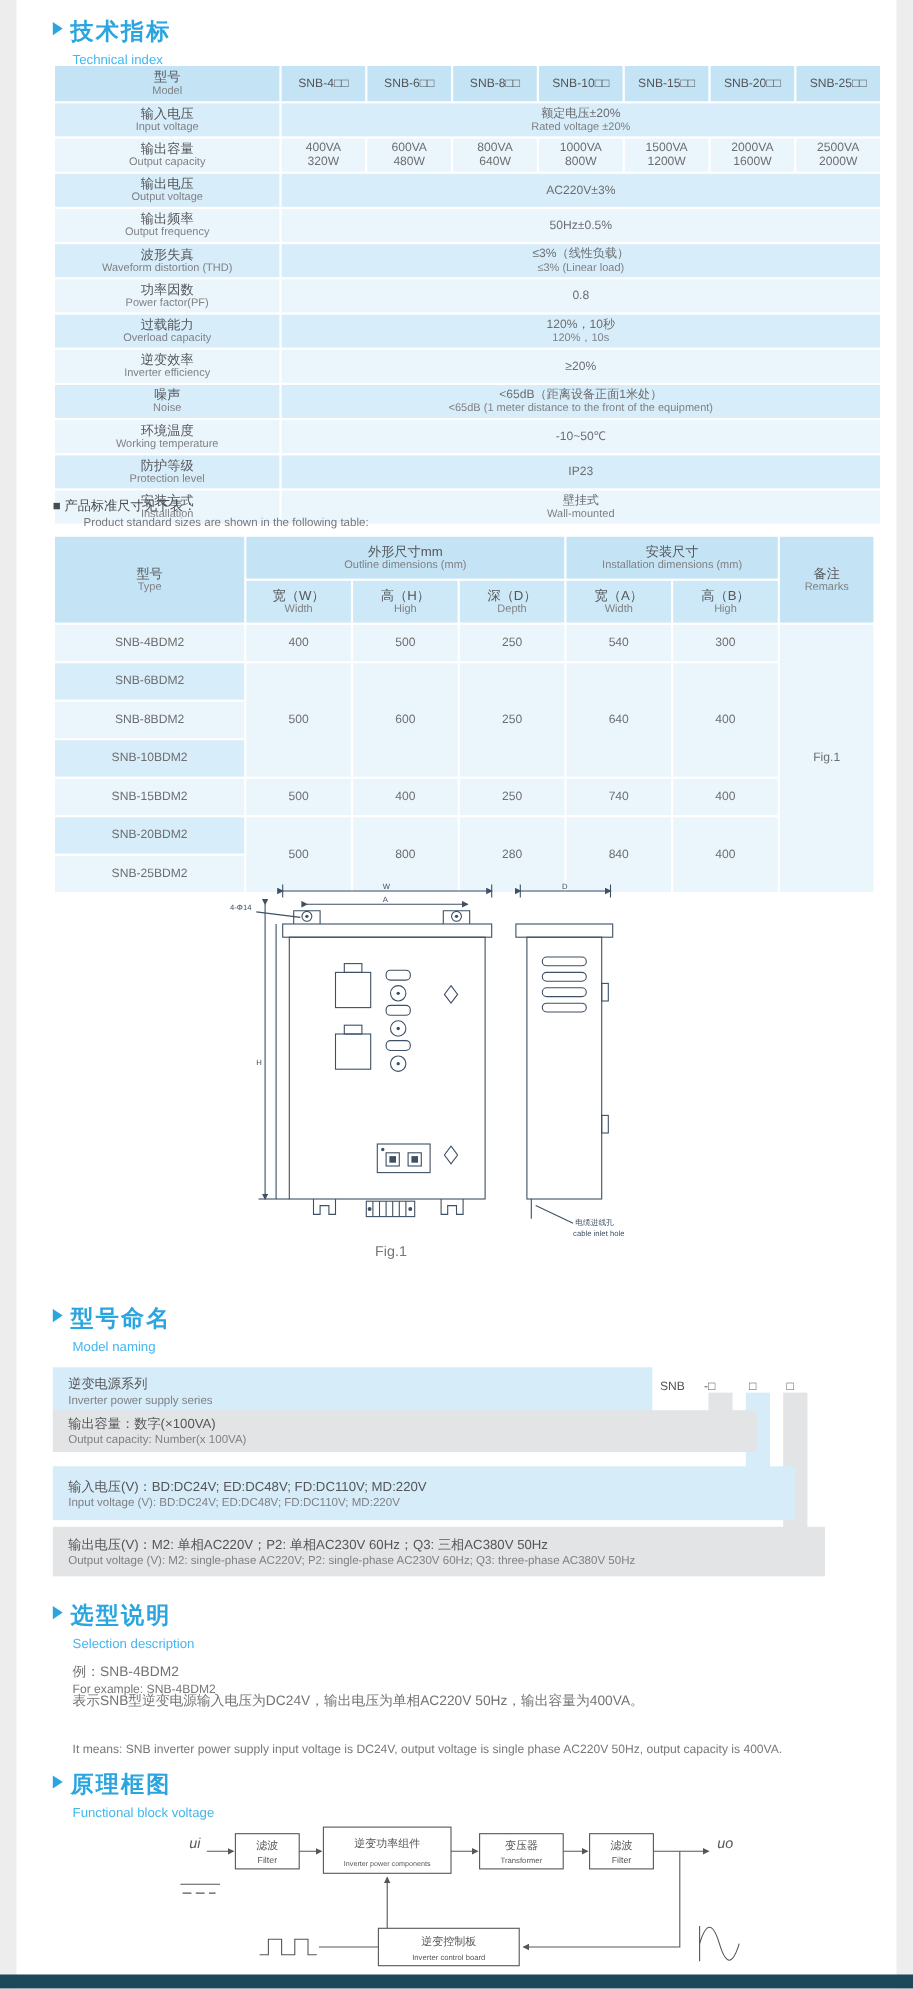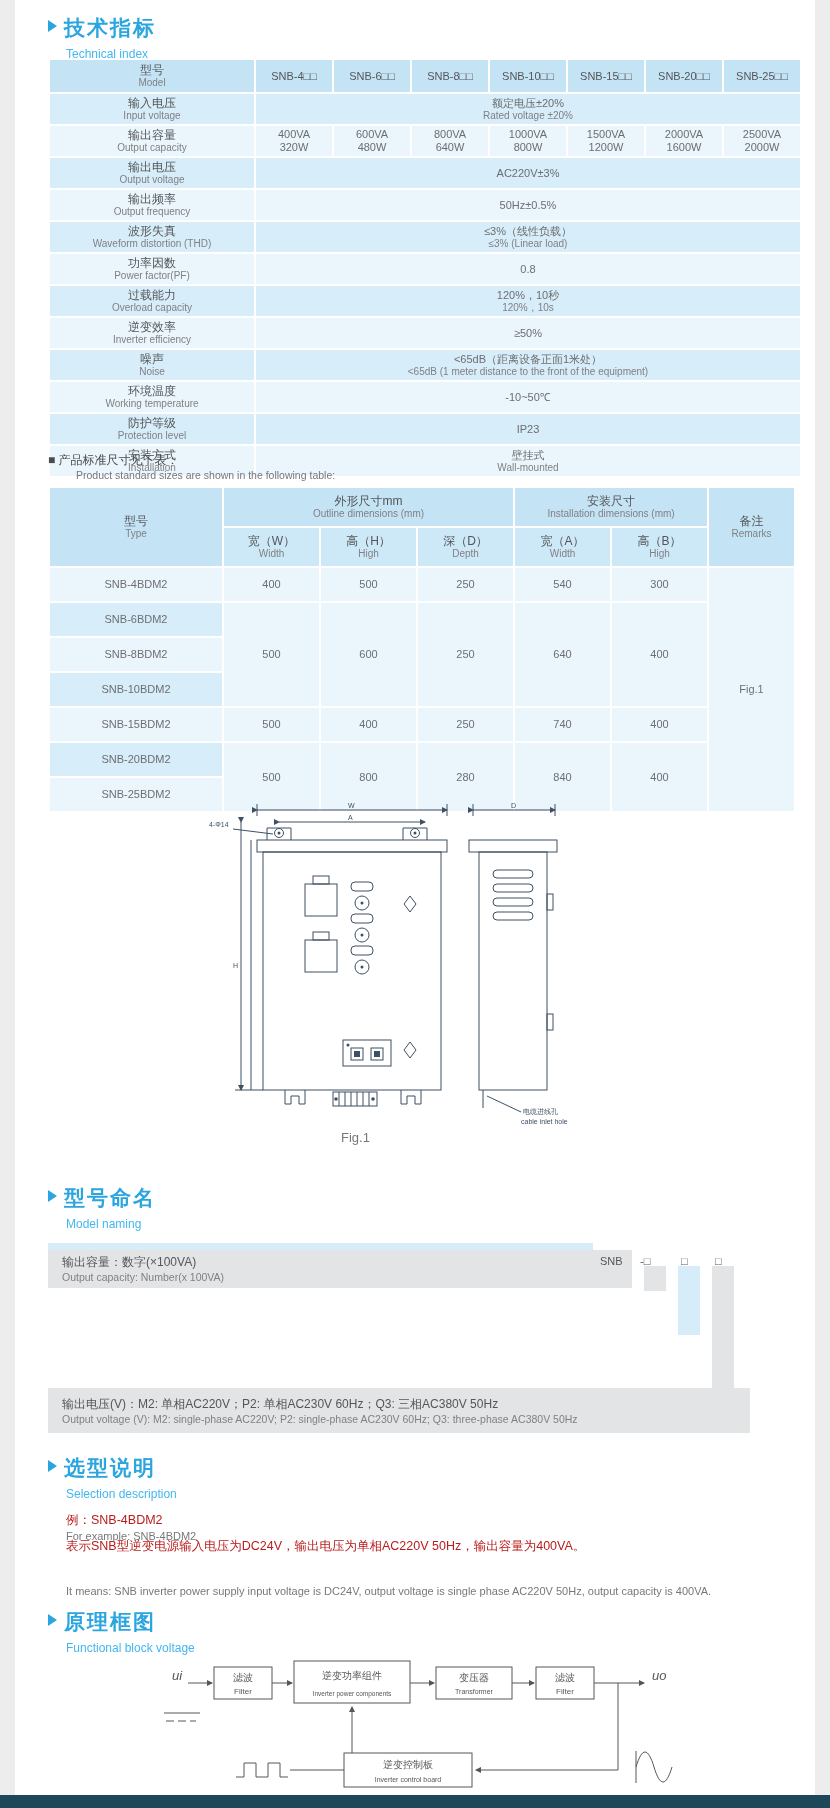--- a/index.html
+++ b/index.html
@@ -34,21 +34,21 @@
   .note-en{font-size:10.5px;color:#77787B;}
   
   .nrow{position:absolute;display:flex;flex-direction:column;justify-content:center;
         padding-left:14px;box-sizing:border-box;z-index:2;}
   .nblue{background:#D6EDF9;}
   .ngray{background:#E3E4E6;}
   .nrow .cn{font-size:12px;}
   .nrow .en{font-size:10.5px;margin-top:2px;}
   .strip{position:absolute;z-index:1;}
   .code{position:absolute;font-size:11px;color:#55565A;z-index:3;}
-  .selline-cn{position:absolute;font-size:12.5px;color:#b91c1c;}
+  .selline-cn{position:absolute;font-size:12.5px;color:#737373;}
   .selline-en{position:absolute;font-size:11px;color:#77787B;}
   svg{position:absolute;}
   svg .ln{stroke:#3E5063;stroke-width:1;fill:none;}
   svg .fl{fill:#3E5063;stroke:none;}
   svg .ftxt{font-size:7px;fill:#3E5063;}
   svg .dln{stroke:#55565A;stroke-width:1;fill:none;}
   svg .dtxt{fill:#55565A;}
 </style>
 </head>
 <body>
@@ -178,21 +178,21 @@
             <div class="cnv">120%，10秒</div>
             <div class="env">120%，10s</div>
           </td>
     </tr>
     <tr>
       <td class="rl">
             <div class="cn">逆变效率</div>
             <div class="en">Inverter efficiency</div>
           </td>
       <td class="rl" colspan="7">
-            <div class="cnv">≥50%</div>
+            <div class="cnv">≥20%</div>
           </td>
     </tr>
     <tr>
       <td class="rd">
             <div class="cn">噪声</div>
             <div class="en">Noise</div>
           </td>
       <td class="rd" colspan="7">
             <div class="cnv">&lt;65dB（距离设备正面1米处）</div>
             <div class="env">&lt;65dB (1 meter distance to the front of the equipment)</div>
@@ -424,23 +424,27 @@
   </div>
 
   <div class="strip" style="left:644px;top:1266px;width:22px;height:25px;background:#E3E4E6;"></div>
   <div class="strip" style="left:678px;top:1266px;width:22px;height:69px;background:#D6EDF9;"></div>
   <div class="strip" style="left:712px;top:1266px;width:22px;height:124px;background:#E3E4E6;"></div>
 
   <div class="nrow nblue" style="left:48px;top:1243px;width:545px;height:44px;">
     <div class="cn">逆变电源系列</div>
     <div class="en">Inverter power supply series</div>
   </div>
-  <div class="nrow ngray" style="left:48px;top:1250px;width:584px;height:38px;">
+  <div class="nrow ngray" style="left:48px;top:1282px;width:640px;height:38px;">
     <div class="cn">输出容量：数字(×100VA)</div>
     <div class="en">Output capacity: Number(x 100VA)</div>
+  </div>
+  <div class="nrow nblue" style="left:48px;top:1333px;width:675px;height:49px;">
+    <div class="cn">输入电压(V)：BD:DC24V; ED:DC48V; FD:DC110V; MD:220V</div>
+    <div class="en">Input voltage (V): BD:DC24V; ED:DC48V; FD:DC110V; MD:220V</div>
   </div>
   <div class="nrow ngray" style="left:48px;top:1388px;width:702px;height:45px;">
     <div class="cn">输出电压(V)：M2: 单相AC220V；P2: 单相AC230V 60Hz；Q3: 三相AC380V 50Hz</div>
     <div class="en">Output voltage (V): M2: single-phase AC220V; P2: single-phase AC230V 60Hz; Q3: three-phase AC380V 50Hz</div>
   </div>
 
   <div class="code" style="left:600px;top:1255px;">SNB</div>
   <div class="code" style="left:640px;top:1255px;">-□</div>
   <div class="code" style="left:681px;top:1255px;">□</div>
   <div class="code" style="left:715px;top:1255px;">□</div>

